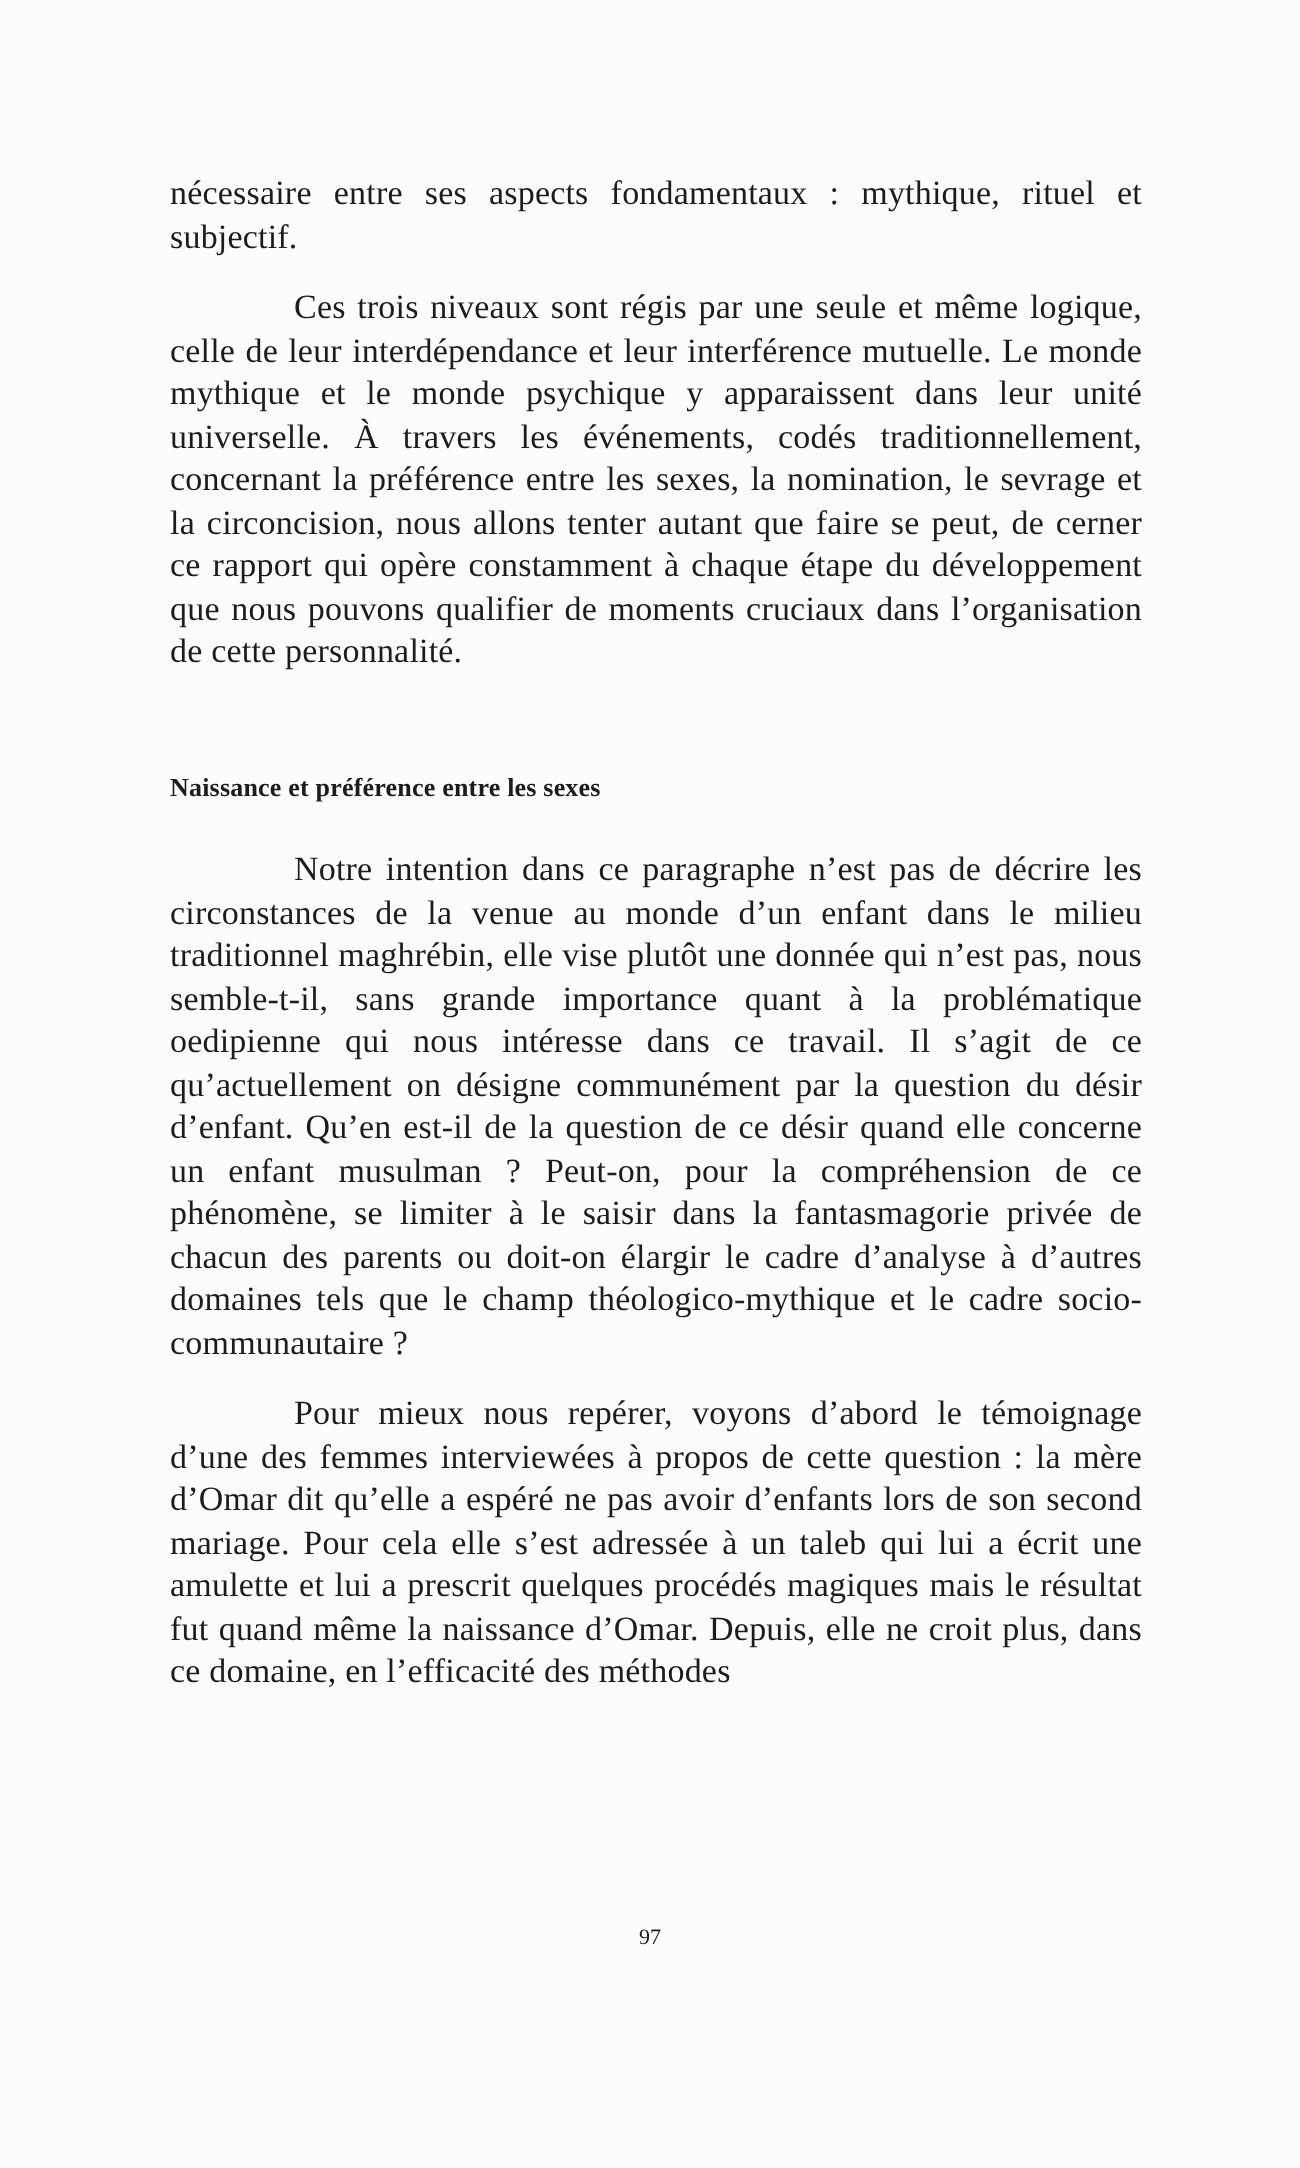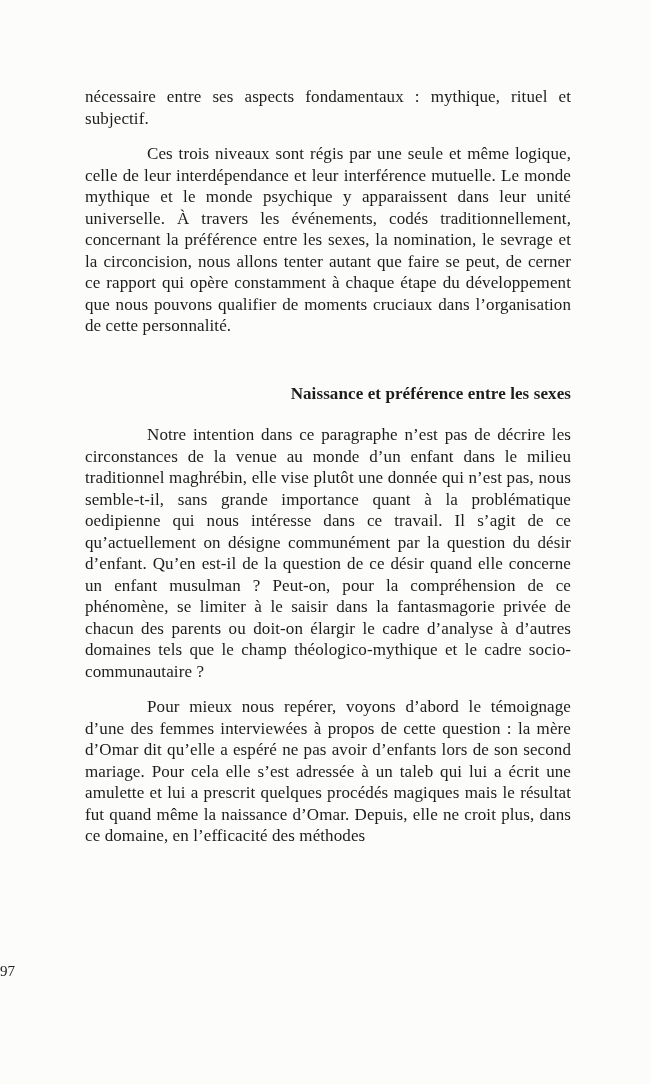--- a/index.html
+++ b/index.html
@@ -29,32 +29,33 @@
       letter-spacing: 0.1px;
     }
     .text-block p {
       margin: 0 0 14px 0;
     }
     .text-block p.indent {
       text-indent: 62px;
       font-family: Liberation Serif, serif;
     }
     .section-heading {
-      font-size: 17px;
+      font-size: 13px;
       font-weight: bold;
-      text-align: right;
+      text-align: left;
       margin: 46px 0 20px 0;
       line-height: 21.5px;
     }
     .page-number {
       position: absolute;
       top: 963px;
       left: 0;
       width: 650px;
-      font-size: 15px;
+      text-align: center;
+      font-size: 11px;
       color: #1c1c1c;
     }
   </style>
 </head>
 <body>
 
 <main class="page-surface">
 
   <div class="text-block">
 

